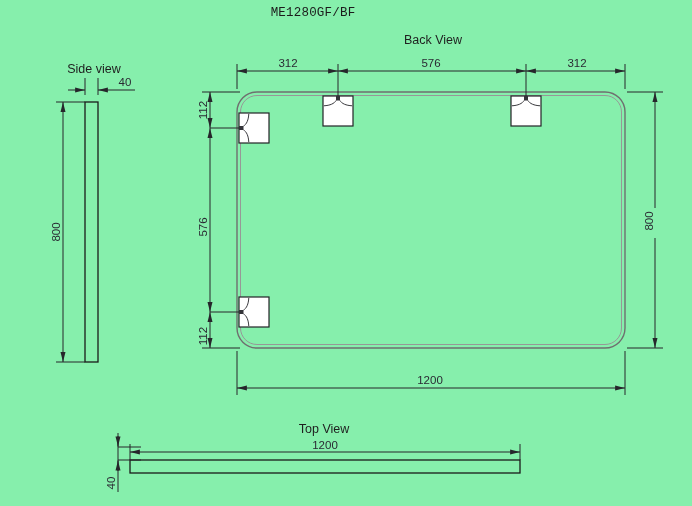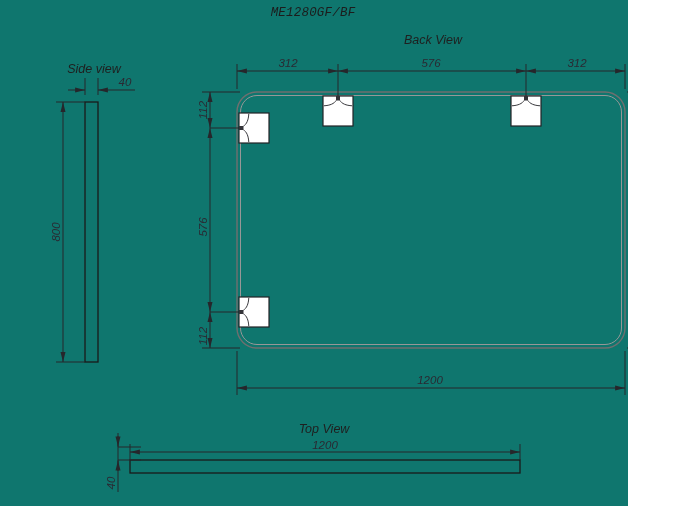--- a/index.html
+++ b/index.html
@@ -1,18 +1,18 @@
 <!DOCTYPE html>
 <html><head>
 <meta charset="utf-8">
 <style>
   html,body { margin:0; padding:0; background:#ffffff; }
   .page {
-    position:relative; width:628px; height:506px; background:#0f766e;
-    font-family:"Liberation Sans", sans-serif; overflow:hidden;font-style:italic;
+    position:relative; width:692px; height:506px; background:#86efac;
+    font-family:"Liberation Sans", sans-serif; overflow:hidden;
   }
   svg { display:block; }
   .t-title  { font-family:"Liberation Mono", monospace; font-size:12.5px; fill:#1c1c1c; letter-spacing:0.2px; }
   .t-label  { font-family:"Liberation Sans", sans-serif; font-size:12.5px; fill:#1f1f1f; }
   .t-dim    { font-family:"Liberation Sans", sans-serif; font-size:11.5px; fill:#2a2a33; }
   .ln       { stroke:#26262b; stroke-width:1; fill:none; }
   .shape    { stroke:#1a1a1a; stroke-width:1.3; fill:none; }
   .mirror-outer { stroke:#6f6f6f; stroke-width:1.4; fill:none; }
   .mirror-inner { stroke:#979797; stroke-width:1; fill:none; }
   .bracket  { stroke:#222226; stroke-width:1.2; fill:#ffffff; }

